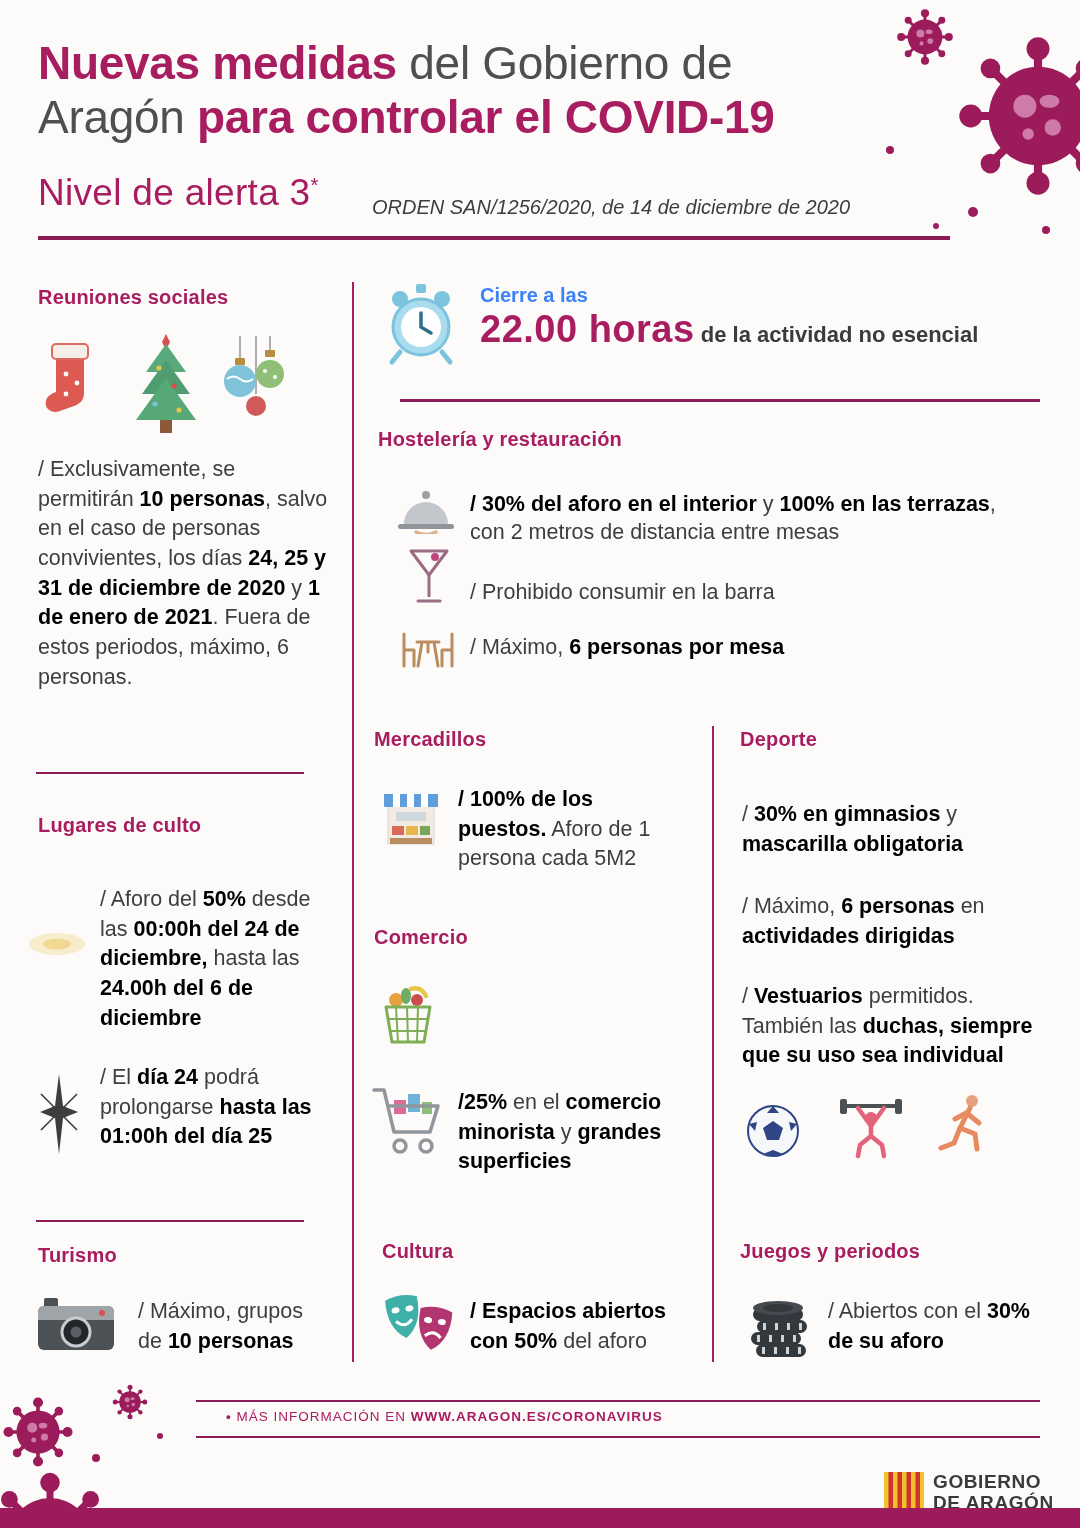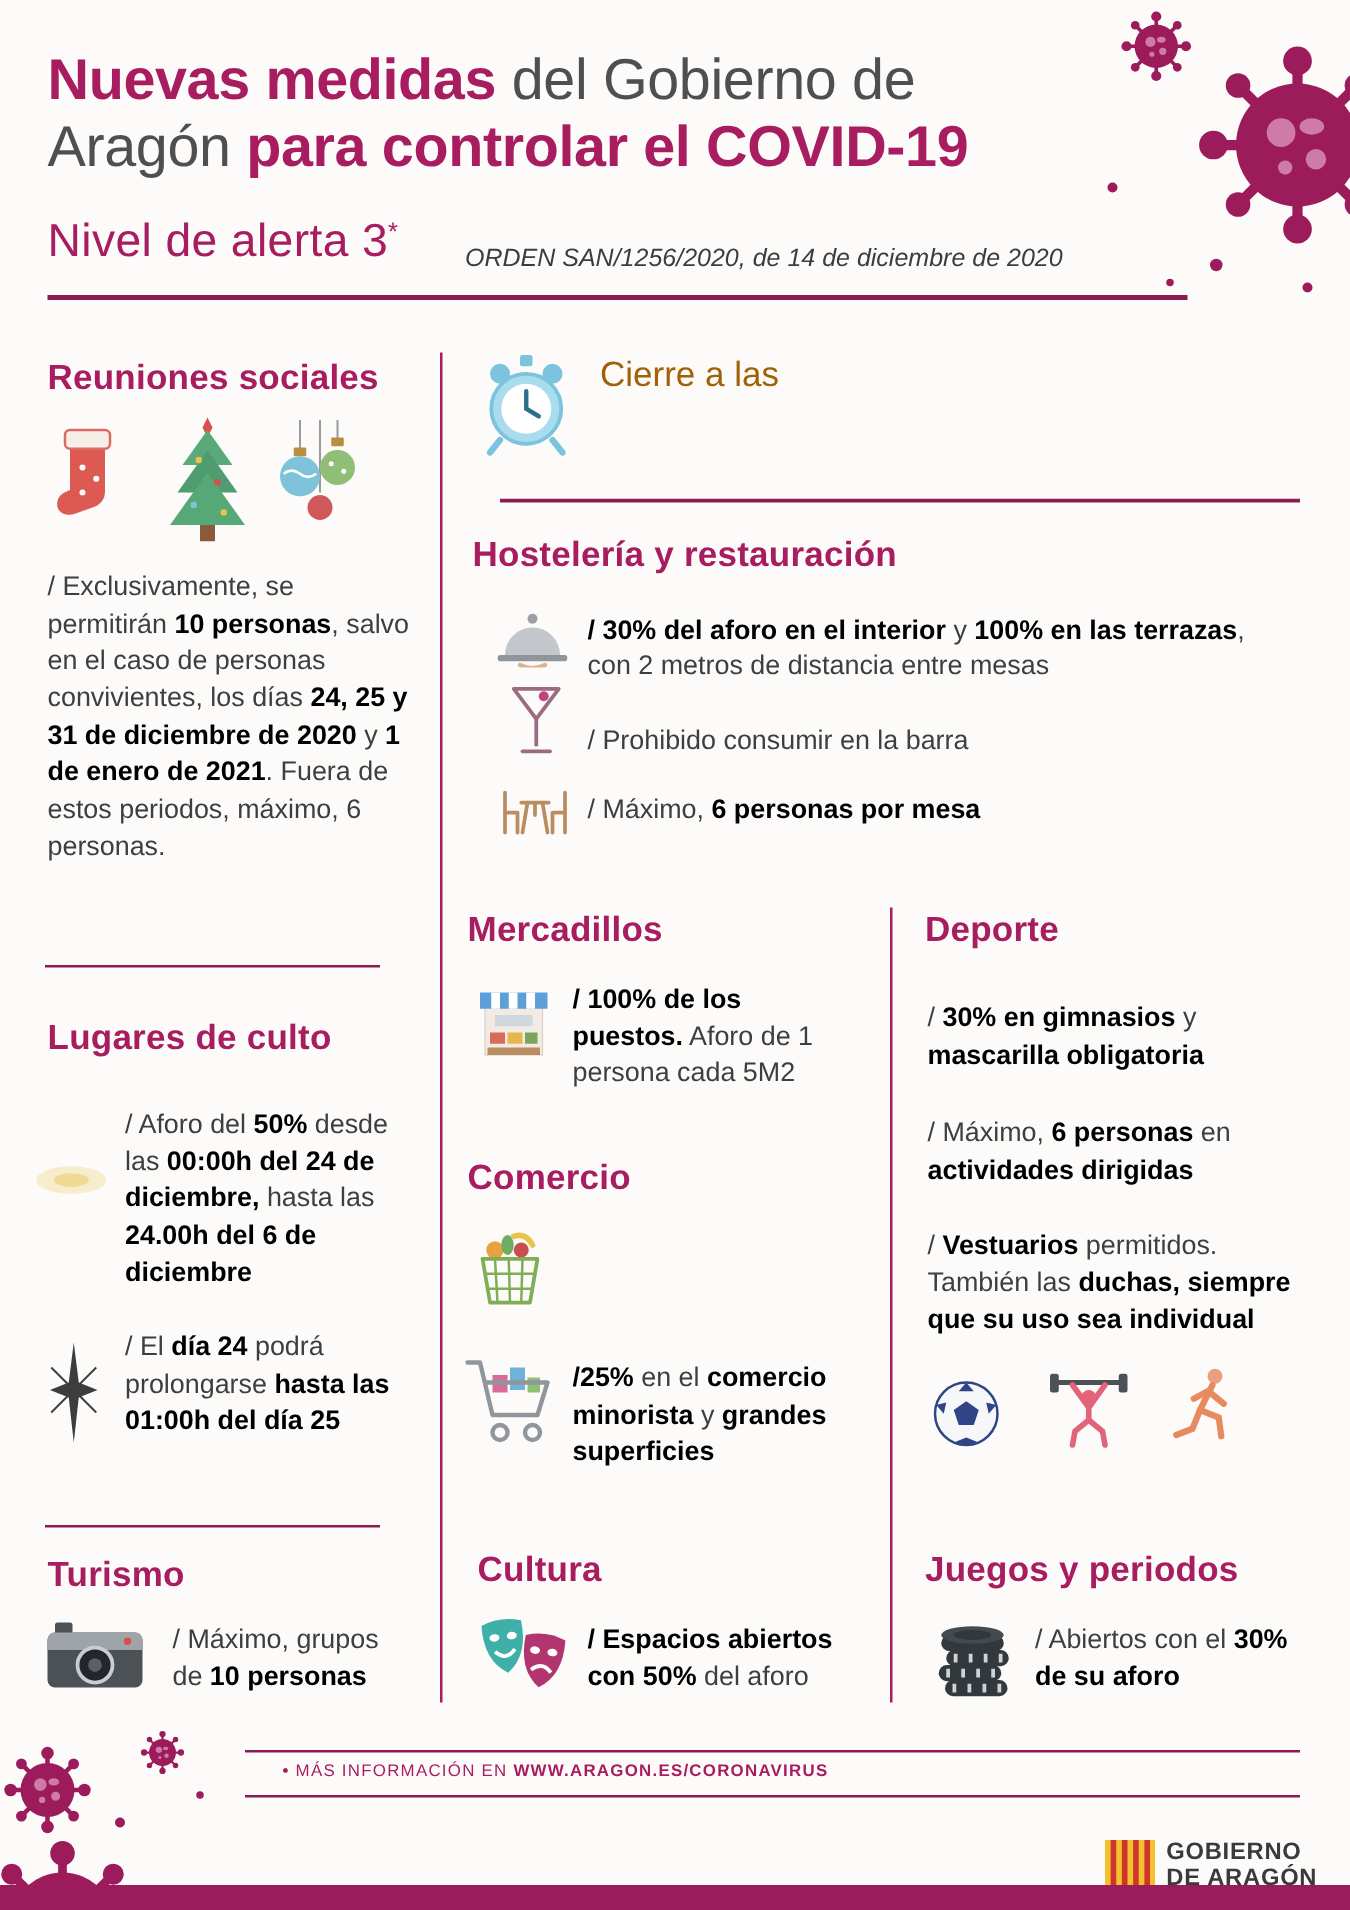--- a/index.html
+++ b/index.html
@@ -3,28 +3,28 @@
 <meta charset="utf-8">
 <style>
   *{margin:0;padding:0;box-sizing:border-box}
   body{background:#e9e9e9;font-family:"Liberation Sans","DejaVu Sans",sans-serif}
   .page{position:relative;width:1080px;height:1528px;background:#fcfbfa;overflow:hidden;margin:0 auto}
   .abs{position:absolute}
   .title{font-size:46px;line-height:1.18;color:#4f4f4f;font-weight:400;letter-spacing:-0.3px}
   .accent{color:#A81C60;font-weight:700}
   .b{font-weight:700;color:#000000}
   .dot{font-weight:700}
-  .h2{font-size:28px;font-weight:700;color:#A81C60;letter-spacing:.2px}
+  .h2{font-size:20px;font-weight:700;color:#A81C60;letter-spacing:.2px}
   .body{font-size:21.5px;line-height:1.38;color:#3E3E3E}
   .alert{font-size:37px;color:#A81C60;letter-spacing:.3px}
   .alert sup{font-size:55%}
   .order{font-size:20px;font-style:italic;color:#3c3c3c}
   .rule{background:#8C1A54}
   .vrule{width:2px;background:#A81C60}
-  .closure-intro{font-size:28px;font-weight:400;color:#a16207}
+  .closure-intro{font-size:20px;font-weight:700;color:#3b82f6}
   .closure-time{font-size:38px;font-weight:700;color:#A81C60;letter-spacing:.5px}
   .closure-scope{font-size:22px;font-weight:700;color:#3b3b3b}
   .info{font-size:13.5px;letter-spacing:1px;color:#A81C60}
   .info .b{color:#A81C60}
   .logo{display:flex;align-items:flex-start;gap:9px}
   .logo-text{font-size:19px;font-weight:700;color:#3a3a3a;line-height:1.08;letter-spacing:.6px}
   .bottombar{background:#9C1B5C}
 </style>
 </head>
 <body>
@@ -166,20 +166,23 @@
       <circle cx="59" cy="17" r="8" fill="#7cc3dd"></circle>
     <rect x="33" y="2" width="10" height="9" rx="2" fill="#7cc3dd"></rect>
     <line x1="17" y1="70" x2="9" y2="80" stroke="#7cc3dd" stroke-width="5" stroke-linecap="round"></line>
     <line x1="59" y1="70" x2="67" y2="80" stroke="#7cc3dd" stroke-width="5" stroke-linecap="round"></line>
     <circle cx="38" cy="45" r="28" fill="#a9dcee" stroke="#7cc3dd" stroke-width="3"></circle>
     <circle cx="38" cy="45" r="20" fill="#fff"></circle>
     <path d="M38 31 v14 l10 6" stroke="#2b6f8a" stroke-width="3.5" fill="none" stroke-linecap="round"></path>
   </svg>
 
   <div class="abs closure-intro" style="left:480px;top:284px">Cierre a las</div>
+  <div class="abs" style="left:480px;top:308px">
+    <span class="closure-time">22.00 horas</span><span class="closure-scope"> de la actividad no esencial</span>
+  </div>
 
   <div class="abs rule" style="left:400px;top:399px;width:640px;height:2.5px"></div>
 
   <h2 class="abs h2" style="left:378px;top:428px">Hostelería y restauración</h2>
 
   <svg class="abs" style="left:398px;top:488px;width:56px;height:46px" viewBox="0 0 56 46">
     <circle cx="28" cy="7" r="4" fill="#9aa0a6"></circle>
     <path d="M6 36 a22 22 0 0 1 44 0 z" fill="#c3c7cb"></path>
     <rect x="0" y="36" width="56" height="5" rx="2.5" fill="#8f959b"></rect>
     <path d="M18 44 q10 5 20 0" stroke="#d9b38f" stroke-width="3.5" fill="none" stroke-linecap="round"></path>

